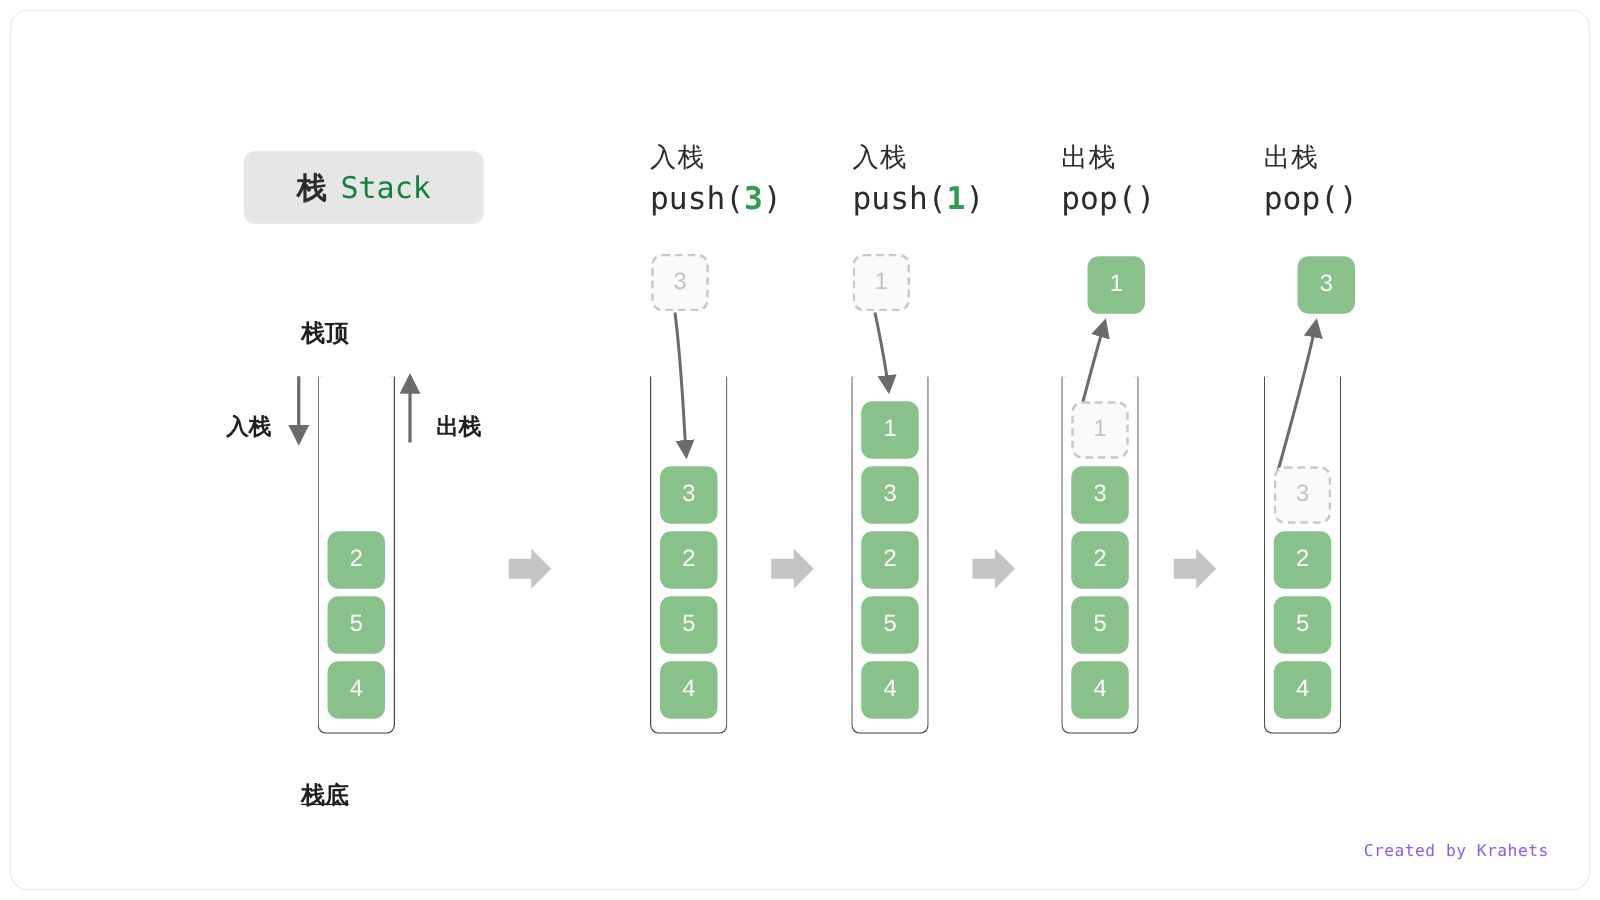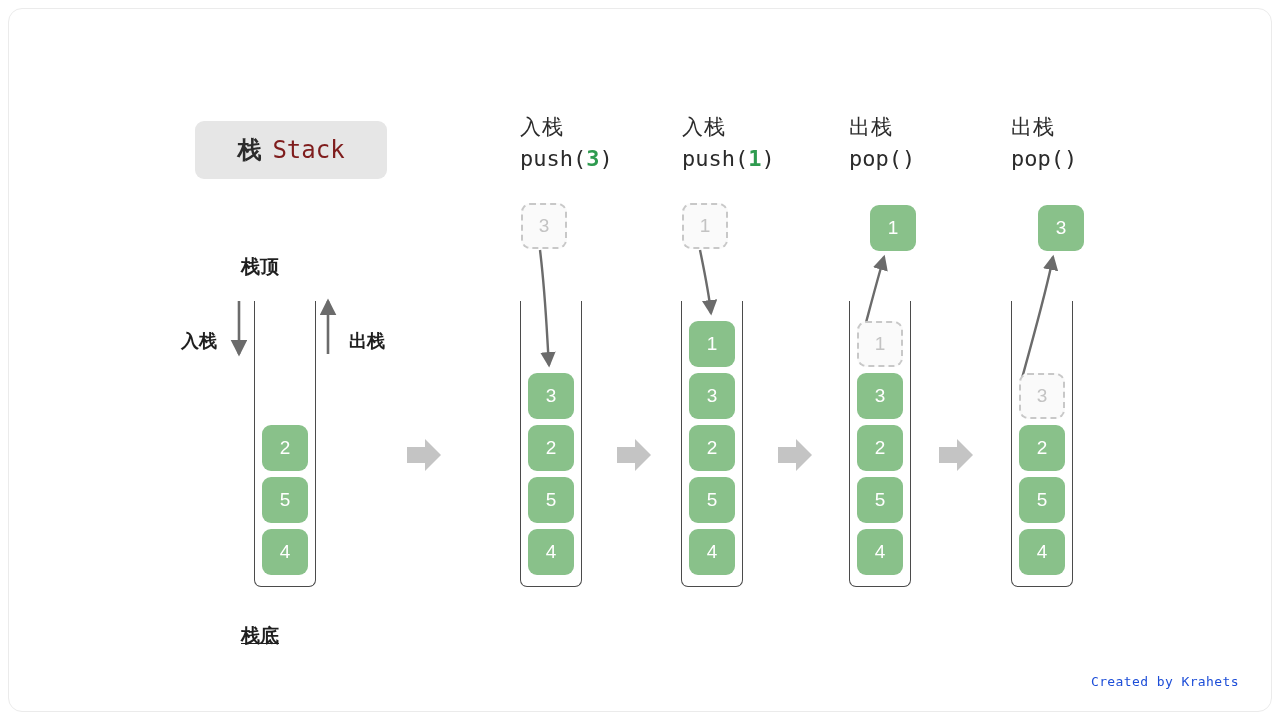--- a/index.html
+++ b/index.html
@@ -41,21 +41,21 @@
   }
   .title-badge .t-cn {
     font-size: 24px;
     font-weight: bold;
     color: #2b2b2b;
     letter-spacing: 1px;
   }
   .title-badge .t-en {
     font-family: "DejaVu Sans Mono", "Liberation Mono", monospace;
     font-size: 24px;
-    color: #7f1d1d;
+    color: #15803d;
     margin-left: 10px;
   }
 
   
   .lbl-top, .lbl-bottom {
     position: absolute;
     font-size: 19px;
     font-weight: bold;
     color: #1f1f1f;
     text-align: left;
@@ -83,21 +83,21 @@
   .stage-head .op-cn {
     display: block;
     font-size: 21px;
     color: #2b2b2b;
     line-height: 30px;
     letter-spacing: 1px;
   }
   .stage-head .op-code {
     display: block;
     font-family: "DejaVu Sans Mono", "Liberation Mono", monospace;
-    font-size: 22px;
+    font-size: 25px;
     color: #2b2b2b;
     line-height: 34px;
   }
   .stage-head .op-code .num {
     color: #2e9b4f;
     font-weight: bold;
   }
 
   
   .node {
@@ -143,21 +143,21 @@
     pointer-events: none;
   }
 
   
   .credit {
     position: absolute;
     right: 32px;
     bottom: 22px;
     font-family: "DejaVu Sans Mono", "Liberation Mono", monospace;
     font-size: 13px;
-    color: #1d4ed8;
+    color: #8b5cf6;
     letter-spacing: 0.4px;
   }
 </style>
 </head>
 <body>
 
 <div class="card">
 
   <svg class="arrow-layer" viewBox="0 0 1264 704">
     <defs>

